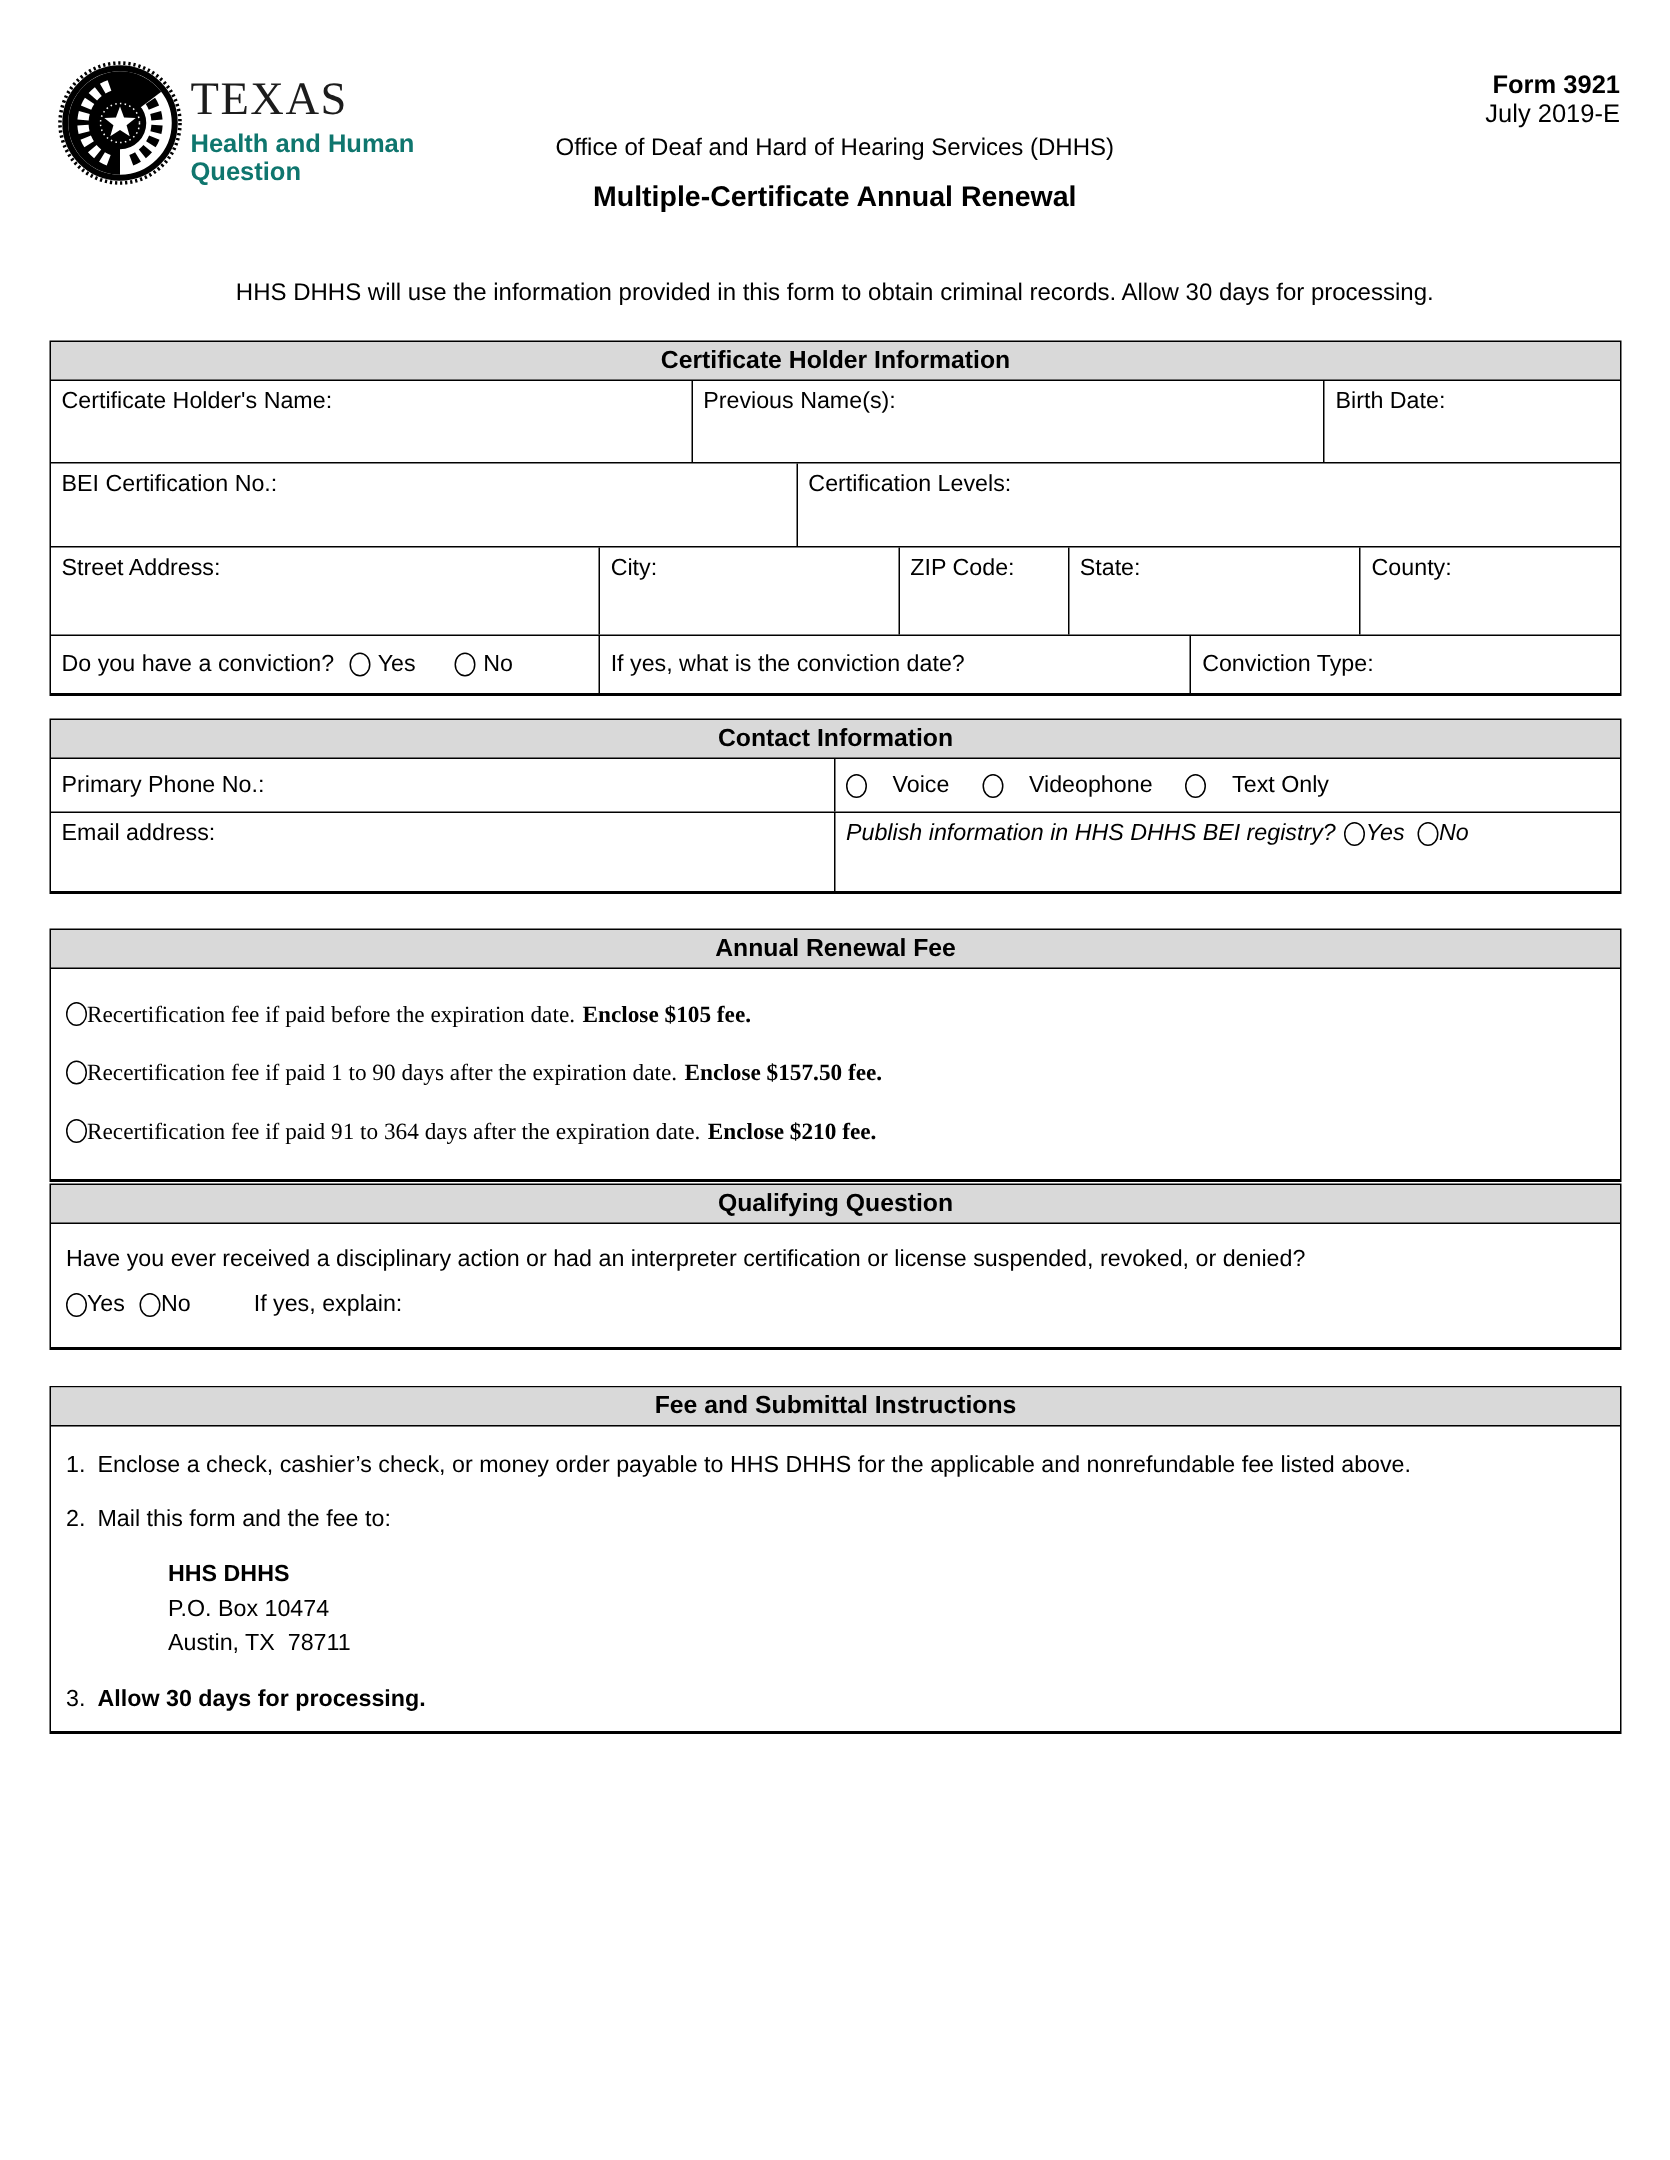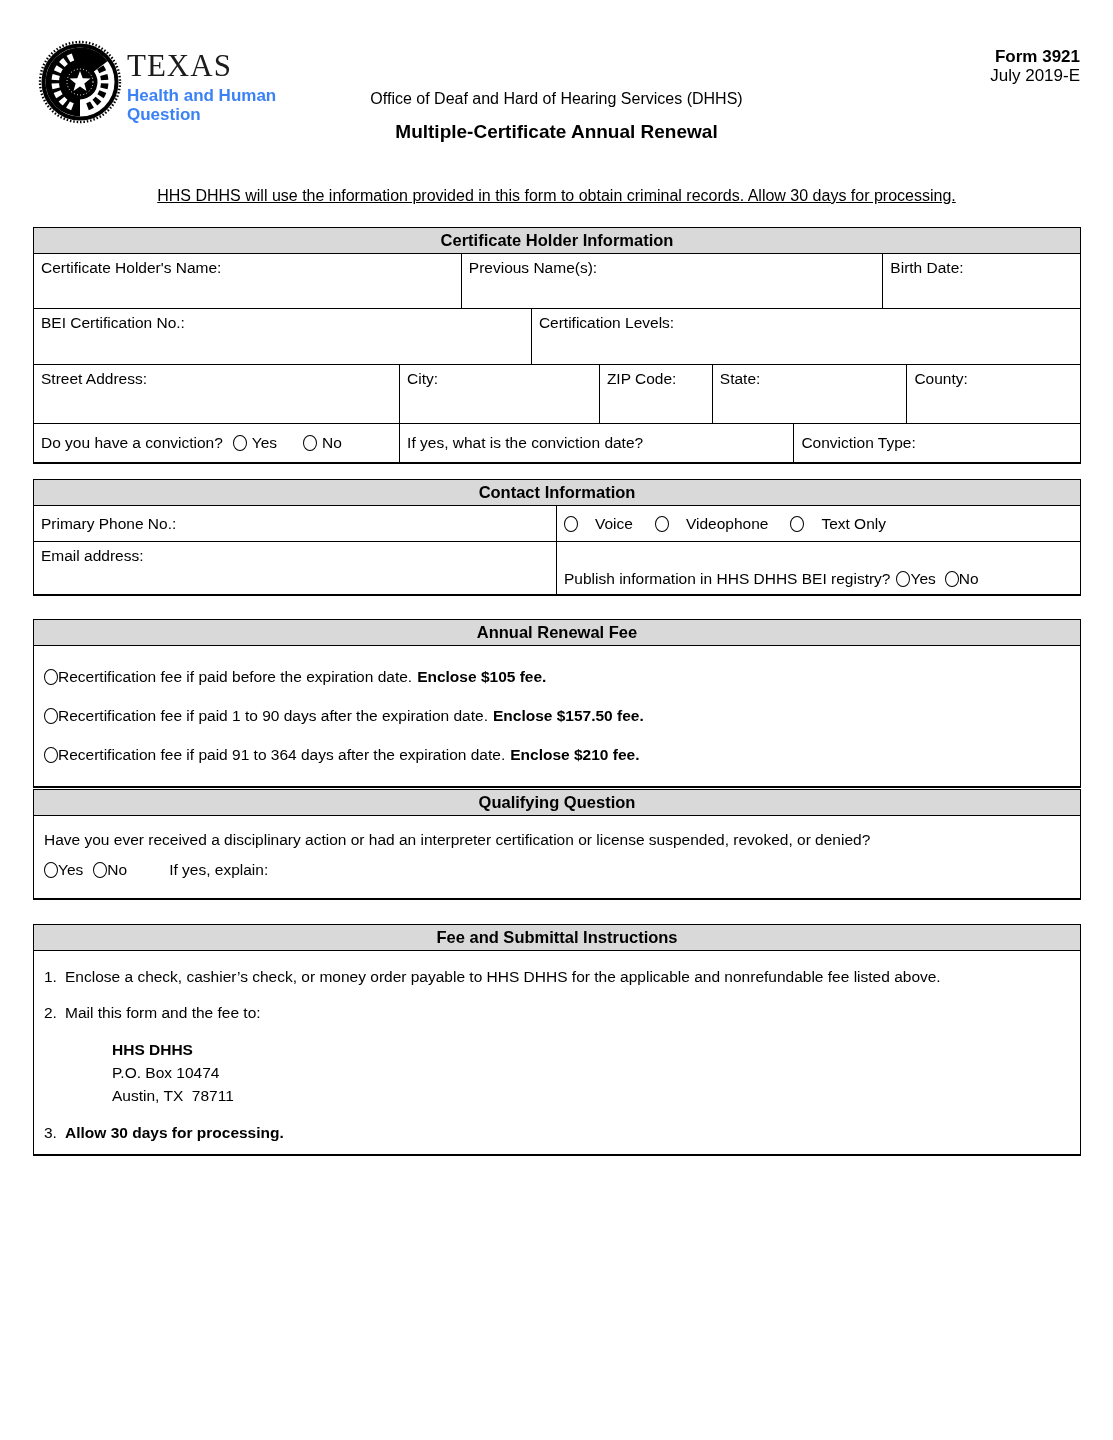--- a/index.html
+++ b/index.html
@@ -11,45 +11,45 @@
   html,body{margin:0;padding:0;}
   body{
     width:1113px;height:1440px;position:relative;background:#ffffff;
     font-family:"Liberation Sans","DejaVu Sans",sans-serif;
     color:var(--text);font-size:15.5px;
   }
   
   .seal{position:absolute;left:36px;top:38px;width:88px;height:88px;}
   .logo-text{position:absolute;left:127px;top:50px;line-height:1;}
   .logo-texas{font-family:"Liberation Serif","DejaVu Serif",serif;font-size:31px;letter-spacing:1px;color:#1c1c1c;}
-  .logo-sub{font-size:17px;font-weight:bold;color:#3b82f6;line-height:19px;margin-top:5px;}
+  .logo-sub{font-size:17px;font-weight:bold;color:#0f766e;line-height:19px;margin-top:5px;}
   .form-meta{position:absolute;right:33px;top:47px;text-align:right;line-height:19px;font-size:17px;}
   .form-no{font-weight:bold;}
   .office-line{position:absolute;left:0;top:90px;width:100%;text-align:center;font-size:16px;}
   .page-title{position:absolute;left:0;top:121px;width:100%;text-align:center;font-size:19px;font-weight:bold;}
-  .intro{position:absolute;left:0;top:187px;width:100%;text-align:center;font-size:16px;text-decoration:underline;}
+  .intro{position:absolute;left:0;top:187px;width:100%;text-align:center;font-size:16px;}
   
   .sect{position:absolute;left:33px;width:1048px;border:1px solid var(--border);border-bottom-width:2px;}
   .sect-header{background:var(--header-bg);border-bottom:1px solid var(--border);
     text-align:center;font-weight:bold;font-size:16.5px;height:26px;line-height:25px;}
   .row{display:flex;border-bottom:1px solid var(--border);}
   .row:last-child{border-bottom:none;}
   .cell{border-right:1px solid var(--border);padding:5px 7px;}
   .cell:last-child{border-right:none;}
   .vcenter{display:flex;align-items:center;}
   .body-pad{padding:8px 10px;}
   
   .rb{display:inline-block;flex:none;width:14px;height:16px;border:1.5px solid #000;
       border-radius:50%;background:#fff;vertical-align:-3px;}
-  .feeline{display:flex;align-items:center;margin:14px 0;}
+  .feeline{display:flex;align-items:flex-start;margin:14px 0;font-family:Liberation Serif, serif;}
   .bseg{font-weight:bold;margin-left:5px;}
   .gap-lg{margin-left:26px;}
   .gap-sm{margin-left:5px;}
   .phone-group{display:flex;align-items:center;margin-right:22px;gap:17px;}
-  .pubrow{display:flex;align-items:flex-end;padding-bottom:6px;}
+  .pubrow{display:flex;align-items:flex-start;padding-bottom:6px;font-style:italic;}
   .pubinner{display:flex;align-items:center;}
   
   .instr-item{display:flex;margin:6px 0 0 0;line-height:23px;}
   .instr-num{flex:none;width:21px;}
   .addr{margin:14px 0 14px 68px;line-height:23px;}
   .addr-name{font-weight:bold;}
   .pre{white-space:pre;}
   .mt13{margin-top:13px;}
   .bold{font-weight:bold;}
 </style>

